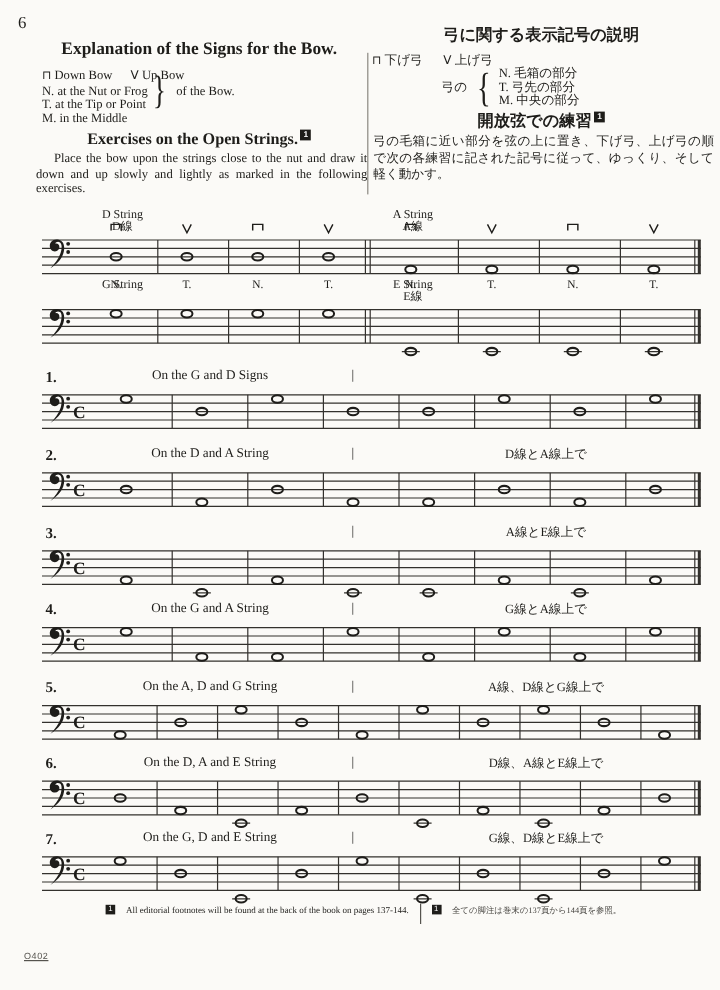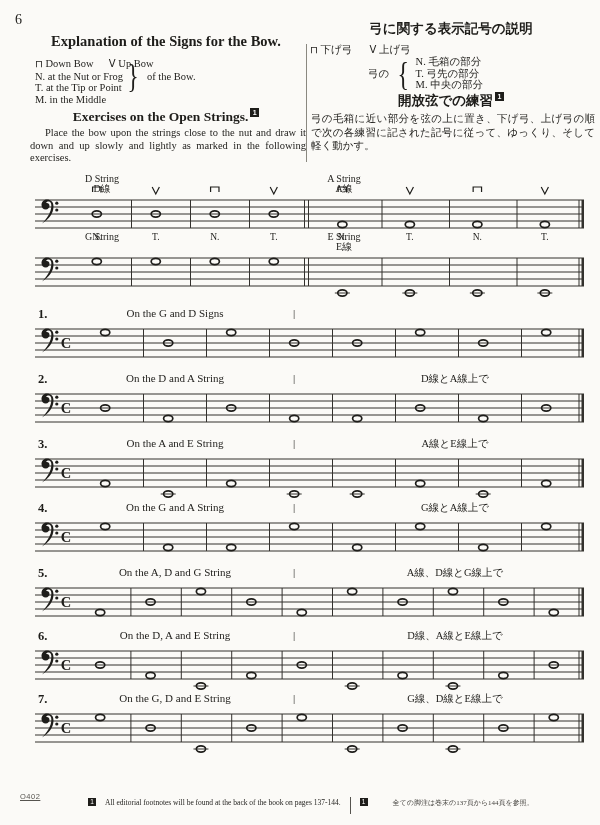--- a/index.html
+++ b/index.html
@@ -26,25 +26,25 @@
   .col-divider{left:306px;top:44px;width:1px;height:118px;background:#8a8880;}
   .rcol-title{left:310px;top:20px;width:282px;text-align:center;font-weight:bold;font-size:13.5px;}
   .r-bowline{left:310px;top:43px;width:282px;text-align:left;font-size:10.5px;}
   .r-signs{left:368px;top:56px;font-size:10.5px;line-height:11.5px;display:flex;align-items:center;}
   .r-practice{left:310px;top:92px;width:282px;text-align:center;font-weight:bold;font-size:13.5px;}
   .intro-ja{left:311px;top:112px;width:284px;font-size:10.5px;line-height:13.5px;text-align:justify;margin:0;}
   .exhead-no{font-weight:bold;font-size:12.5px;}
   .exhead-en{font-size:11px;text-align:center;}
   .exhead-div{font-size:11px;}
   .exhead-ja{font-size:10.5px;text-align:center;}
-  .footnotes{left:88px;top:797px;display:flex;align-items:flex-start;gap:9px;}
+  .footnotes{left:88px;top:753px;display:flex;align-items:flex-start;gap:9px;}
   .fn-sq{background:#1e1d1a;color:#fff;width:8px;height:8px;line-height:8px;font-size:6.5px;text-align:center;
          font-family:"Liberation Sans",sans-serif;flex:none;margin-top:1px;}
   .fn-en{font-size:7.5px;white-space:nowrap;margin-top:1px;}
-  .fn-ja{font-size:7px;white-space:nowrap;color:#44423e;margin-top:1px;margin-left:16px;}
+  .fn-ja{font-size:7px;white-space:nowrap;color:#44423e;margin-top:1px;}
   .fn-bar{width:1px;height:17px;background:#55534e;flex:none;}
   .catalog{left:20px;top:792px;font-size:7.5px;color:#55534e;letter-spacing:.5px;font-family:"Liberation Sans",sans-serif;text-decoration:underline;}
 </style>
 </head>
 <body>
 
 <div class="page">
 
   <div class="abs pagenum">6</div>
 
@@ -265,21 +265,20 @@
         <ellipse cx="168.2" cy="29.5" rx="4.6" ry="3.1" fill="none" stroke="#1e1d1a" stroke-width="1.7"></ellipse>
         <ellipse cx="231.2" cy="19" rx="4.6" ry="3.1" fill="none" stroke="#1e1d1a" stroke-width="1.7"></ellipse>
         <ellipse cx="294.2" cy="29.5" rx="4.6" ry="3.1" fill="none" stroke="#1e1d1a" stroke-width="1.7"></ellipse>
         <ellipse cx="357.2" cy="29.5" rx="4.6" ry="3.1" fill="none" stroke="#1e1d1a" stroke-width="1.7"></ellipse>
         <ellipse cx="420.2" cy="19" rx="4.6" ry="3.1" fill="none" stroke="#1e1d1a" stroke-width="1.7"></ellipse>
         <ellipse cx="483.2" cy="29.5" rx="4.6" ry="3.1" fill="none" stroke="#1e1d1a" stroke-width="1.7"></ellipse>
         <ellipse cx="546.2" cy="19" rx="4.6" ry="3.1" fill="none" stroke="#1e1d1a" stroke-width="1.7"></ellipse>
       </svg>
       <div style="position: absolute; left: 0px; top: 437px; width: 600px; height: 16px;">
         <div class="exhead-no" style="position: absolute; left: 38px; top: 0px;">3.</div>
-        <div class="exhead-en" style="position: absolute; left: 65px; top: 0px; width: 220px;">On the A and E String</div>
         <div class="exhead-div" style="position: absolute; left: 293px; top: 0px;">|</div>
         <div class="exhead-ja" style="position: absolute; left: 345px; top: 0px; width: 220px;">A線とE線上で</div>
       </div>
       <svg width="600" height="50" style="position: absolute; left: 0px; top: 454px;">
         <line x1="35" y1="5" x2="584" y2="5" stroke="#33312d" stroke-width="1"></line>
         <line x1="35" y1="12" x2="584" y2="12" stroke="#33312d" stroke-width="1"></line>
         <line x1="35" y1="19" x2="584" y2="19" stroke="#33312d" stroke-width="1"></line>
         <line x1="35" y1="26" x2="584" y2="26" stroke="#33312d" stroke-width="1"></line>
         <line x1="35" y1="33" x2="584" y2="33" stroke="#33312d" stroke-width="1"></line>
         <path d="M 42 28.5 C 49 24 53.5 18.5 53.5 11.5

